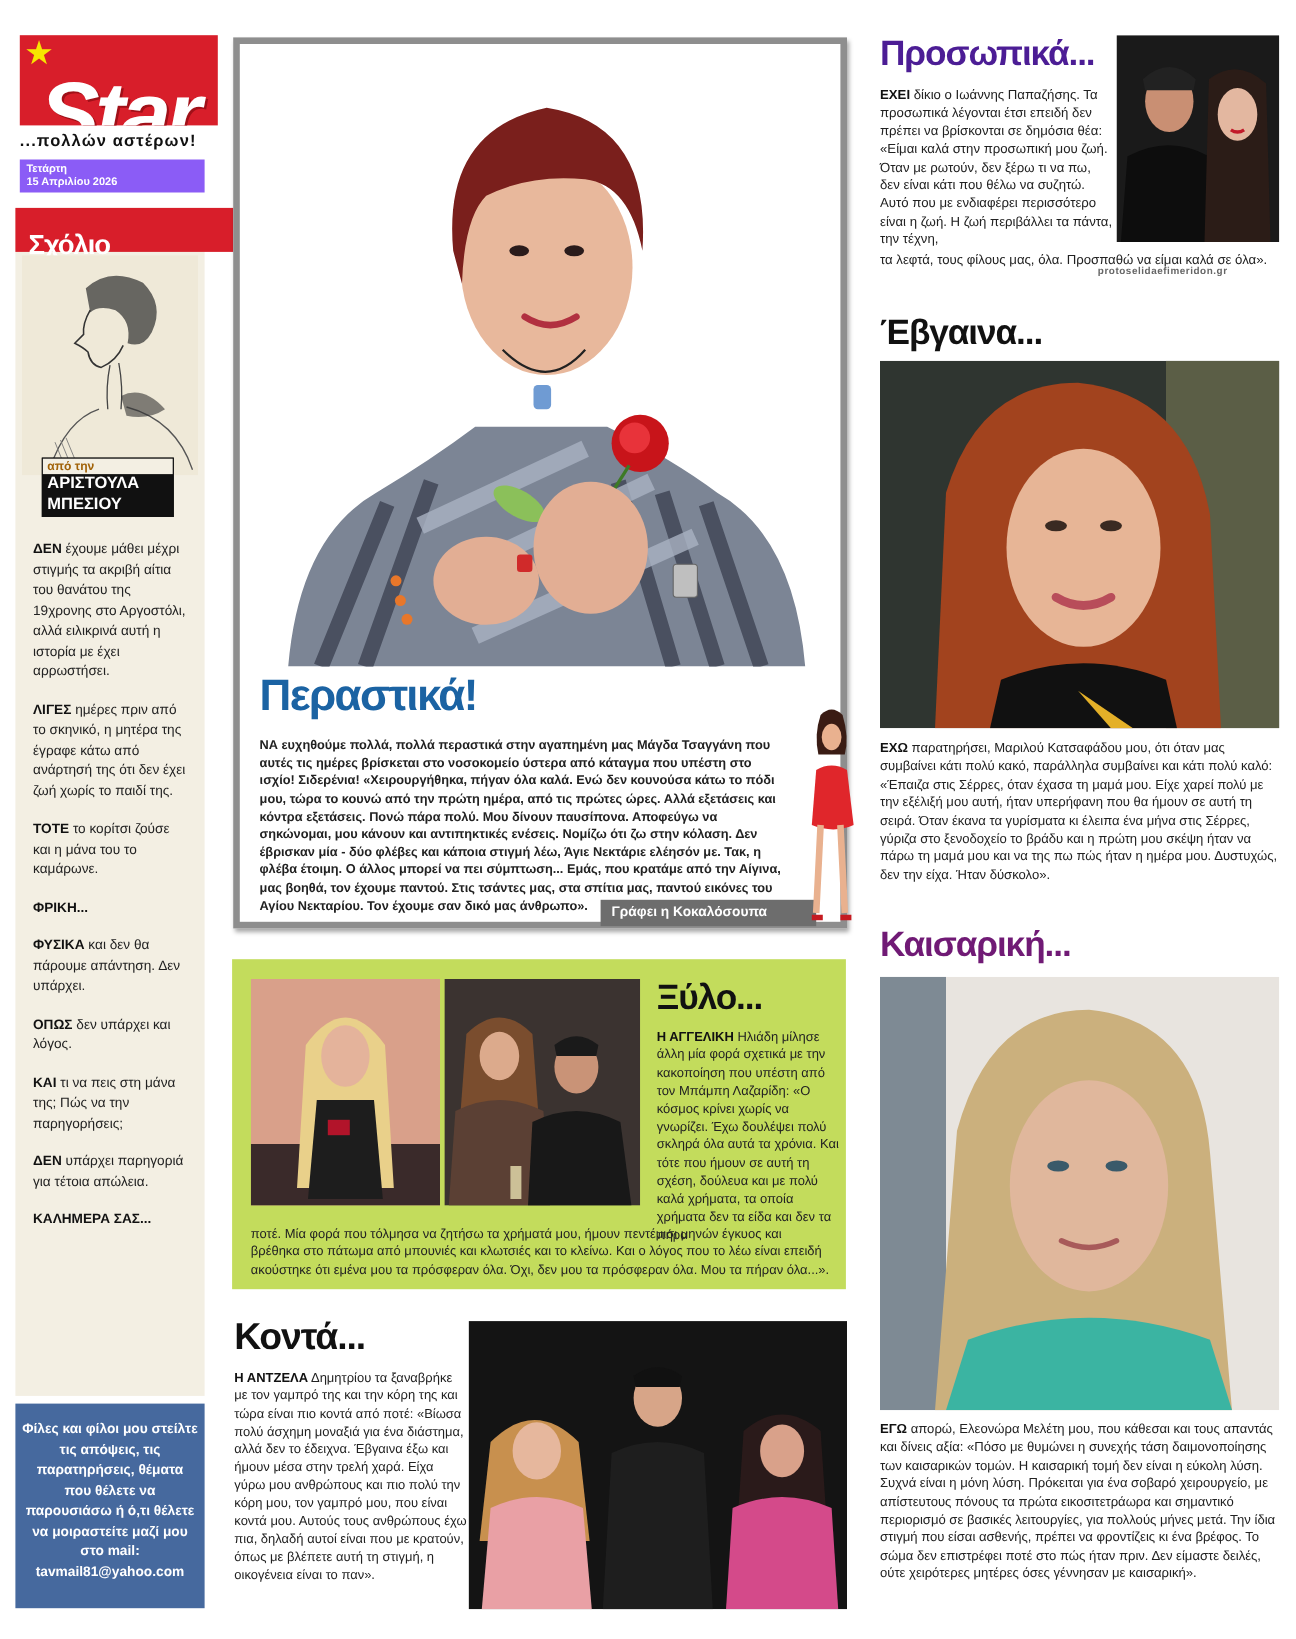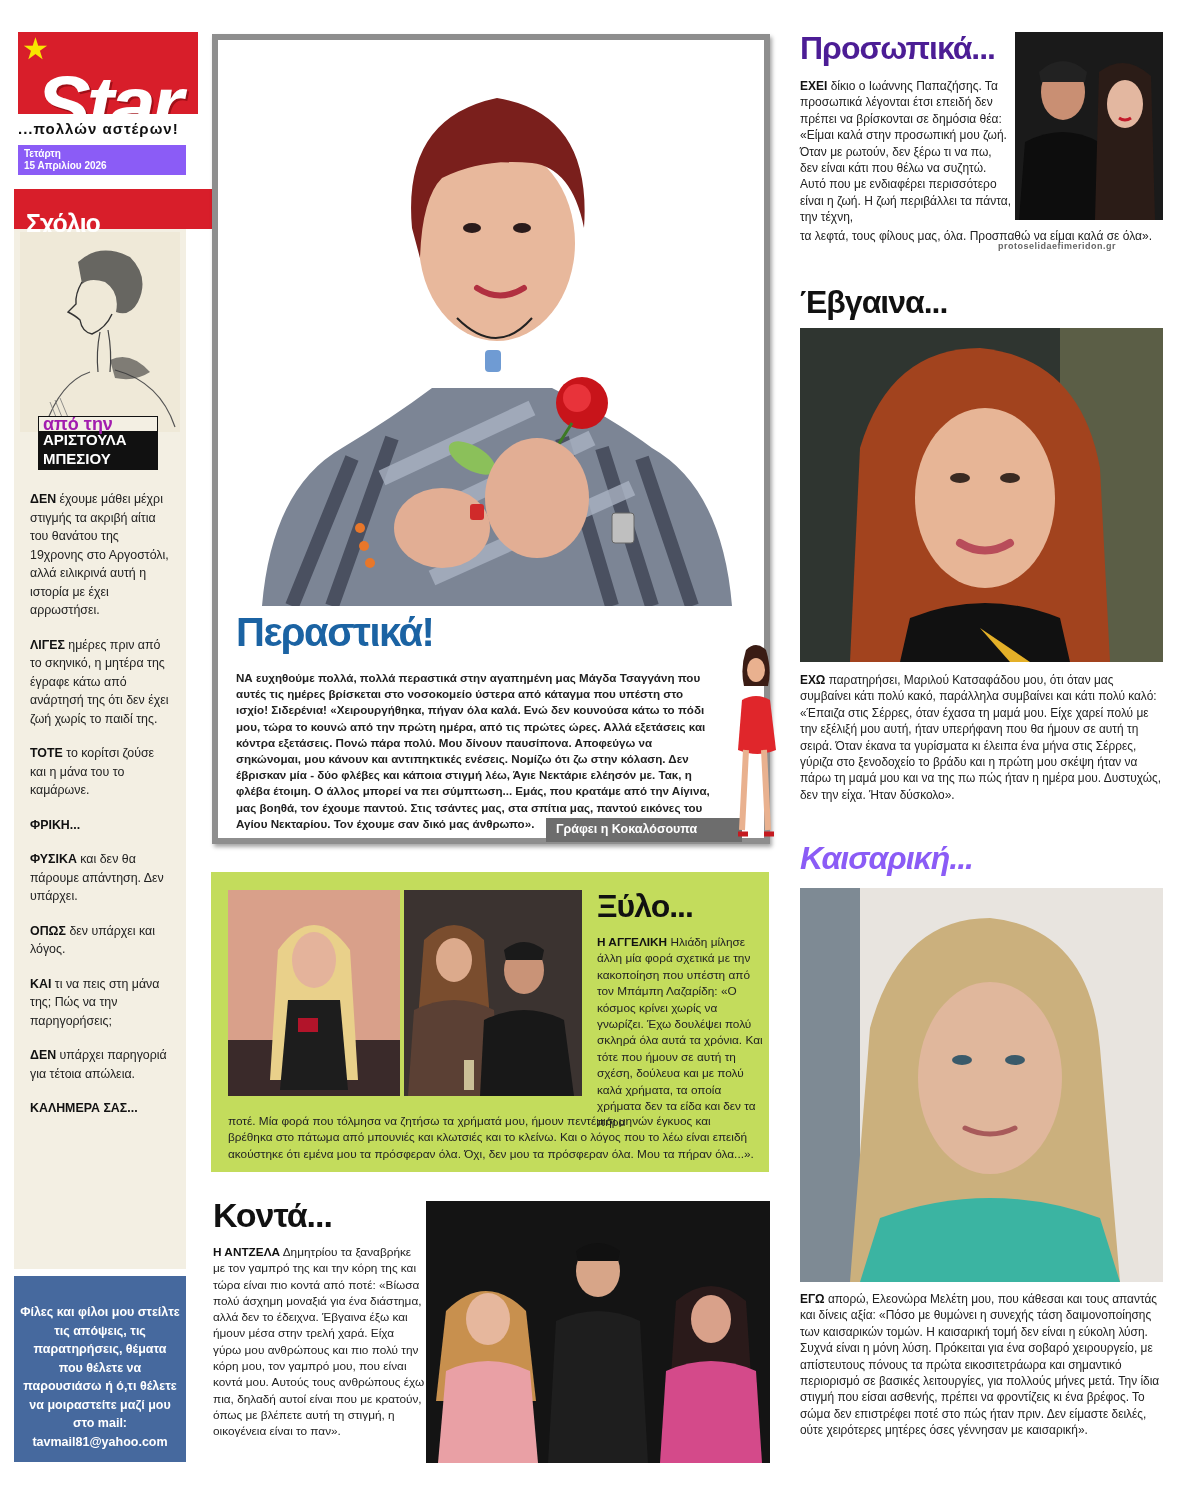--- a/index.html
+++ b/index.html
@@ -10,26 +10,26 @@
   
   #logo { left: 18px; top: 32px; width: 180px; height: 82px; background: #d81e2a; overflow: hidden; }
   #logo .star-glyph { position: absolute; left: 4px; top: 2px; color: #f7e600; font-size: 30px; line-height: 1; }
   #logo .logo-text { position: absolute; left: 18px; top: -6px; font-size: 82px; font-style: italic; font-weight: bold; color: #fff; letter-spacing: -4px; font-family: "Liberation Sans", sans-serif; text-shadow: 2px 2px 0 #a01018; margin-top: 32px; }
   #tagline { left: 18px; top: 120px; font-size: 15px; font-weight: bold; letter-spacing: 1px; color: #111; }
   #datebar { left: 18px; top: 145px; width: 168px; height: 30px; background: #8b5cf6; color: #fff; font-size: 10px; font-weight: bold; padding: 3px 6px; line-height: 12px; }
   #sidebar-panel { left: 14px; top: 189px; width: 172px; height: 1080px; background: #f3efe3; }
   #comment-header { left: 14px; top: 189px; width: 200px; height: 40px; background: #d81e2a; color: #fff; font-size: 25px; font-weight: bold; padding: 20px 12px; letter-spacing: -1px; }
   #sketch { left: 20px; top: 232px; width: 160px; height: 200px; }
   #author-box { left: 38px; top: 416px; width: 120px; background: #111; color: #fff; font-weight: bold; border: 1px solid #111; }
-  #author-box .pre { background: #f3efe3; color: #a21caf; font-size: 18px; padding: 0 4px; line-height: 14px; }
+  #author-box .pre { background: #f3efe3; color: #a16207; font-size: 11px; padding: 0 4px; line-height: 14px; }
   #author-box .name { font-size: 15px; line-height: 15px; padding: 1px 4px 3px; }
   #comment-body { left: 30px; top: 490px; width: 140px; font-size: 12.4px; line-height: 18.5px; color: #222; }
   #comment-body p { margin-bottom: 16px; }
   #comment-body b { color: #111; }
-  #mail-box { left: 14px; top: 1276px; width: 172px; height: 186px; background: #46699e; color: #fff; font-size: 12.5px; font-weight: bold; text-align: center; line-height: 18.5px; padding: 27px 6px; }
+  #mail-box { left: 14px; top: 1276px; width: 172px; height: 186px; background: #46699e; color: #fff; font-size: 12.5px; font-weight: bold; text-align: center; line-height: 18.5px; padding: 14px 6px; }
 
   
   #main-frame { left: 212px; top: 34px; width: 558px; height: 810px; border: 6px solid #8e8e8e; background: #fff; box-shadow: 2px 3px 4px rgba(0,0,0,0.35); }
   #main-photo { left: 232px; top: 58px; width: 520px; height: 548px; }
   #main-title { left: 236px; top: 610px; font-size: 40px; color: #1b63a3; font-weight: bold; letter-spacing: -1.5px; }
   #main-body { left: 236px; top: 670px; width: 480px; font-size: 11.6px; line-height: 16.2px; font-weight: bold; color: #222; }
   #byline { left: 546px; top: 818px; width: 196px; height: 24px; background: #6d6d6d; color: #fff; font-size: 12.5px; font-weight: bold; padding: 4px 10px; }
   #lady-figure { left: 728px; top: 640px; width: 58px; height: 210px; }
 
   
@@ -48,21 +48,21 @@
   
   .r-title { font-size: 32px; font-weight: bold; letter-spacing: -1px; }
   #pros-title { left: 800px; top: 30px; color: #4c1d95; }
   #pros-photo { left: 1015px; top: 32px; width: 148px; height: 188px; }
   #pros-body { left: 800px; top: 78px; width: 212px; font-size: 12px; line-height: 16.4px; color: #222; }
   #pros-tail { left: 800px; top: 229px; font-size: 12px; color: #222; }
   #watermark { left: 998px; top: 241px; font-size: 9px; font-weight: bold; color: #666; letter-spacing: 0.5px; }
   #dysk-title { left: 800px; top: 284px; color: #111; }
   #dysk-photo { left: 800px; top: 328px; width: 363px; height: 334px; }
   #dysk-body { left: 800px; top: 672px; width: 366px; font-size: 11.9px; line-height: 16.4px; color: #222; }
-  #kais-title { left: 800px; top: 840px; color: #8b5cf6; font-style: italic; }
+  #kais-title { left: 800px; top: 840px; color: #701a75; }
   #kais-photo { left: 800px; top: 888px; width: 363px; height: 394px; }
   #kais-body { left: 800px; top: 1291px; width: 366px; font-size: 11.9px; line-height: 16.4px; color: #222; }
   .lead { font-weight: bold; color: #111; }
 </style>
 </head>
 <body>
 
 <div class="abs" id="sidebar-panel"></div>
 
 <div class="abs" id="logo">

